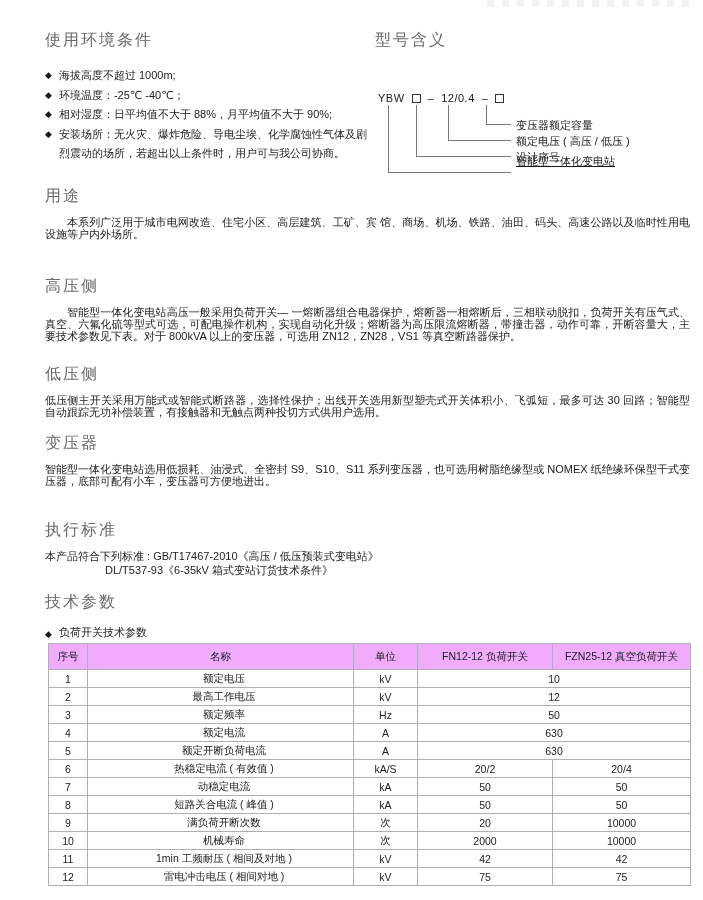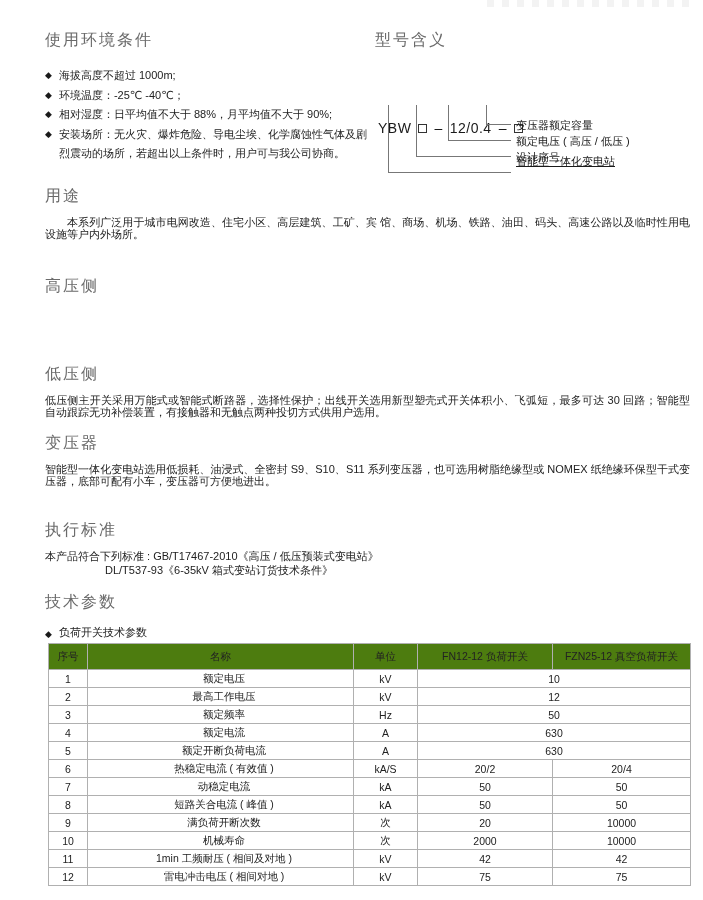--- a/index.html
+++ b/index.html
@@ -26,21 +26,21 @@
   }
   
   .env { position: absolute; left: 45px; top: 30px; width: 322px; }
   .env ul { list-style: none; margin-top: 15px; }
   .env li { display: flex; font-size: 11px; line-height: 19.5px; color: #222; }
   .marker { font-size: 9px; line-height: 19.5px; margin-right: 7px; color: #1a1a1a; flex: 0 0 auto; }
   .model { position: absolute; left: 375px; top: 30px; width: 322px; height: 165px; }
   .model-code {
     position: absolute; left: 3px; top: 62px;
     display: flex; align-items: center; gap: 7px;
-    font-size: 14px; color: #1a1a1a; letter-spacing: .5px; margin-top: 28px;
+    font-size: 11px; color: #1a1a1a; letter-spacing: .5px;
   }
   .code-box { width: 9px; height: 9px; border: 1px solid #333; background: #fff; display: inline-block; }
   .conn { position: absolute; border-left: 1px solid #777; border-bottom: 1px solid #777; }
   .conn-station  { left: 13px;  top: 75px; width: 123px; height: 68px; }
   .conn-serial   { left: 41px;  top: 75px; width: 95px;  height: 52px; }
   .conn-voltage  { left: 73px;  top: 75px; width: 63px;  height: 36px; }
   .conn-capacity { left: 111px; top: 75px; width: 25px;  height: 20px; }
   .model-label { position: absolute; left: 141px; font-size: 11px; color: #1a1a1a; white-space: nowrap; }
   .lbl-capacity { top: 88px; text-align: right; }
   .lbl-voltage  { top: 104px; }
@@ -64,21 +64,21 @@
     position: absolute; left: 3px; top: 51px;
     width: 642px; border-collapse: collapse; table-layout: fixed;
     font-size: 10.5px; color: #222;
   }
   table.params th, table.params td {
     border: 1px solid #b0b0b0;
     text-align: center; vertical-align: middle;
     height: 18px; padding: 1px 3px;
     font-weight: 400; overflow: hidden; white-space: nowrap;
   }
-  table.params thead th { background: #4d7c0f; height: 26px; }
+  table.params thead th { background: #f0abfc; height: 26px; }
   table.params td.c-name { text-align: center; padding-left: 10px; }
 </style>
 </head>
 <body>
 
 <div class="page">
 
   <div class="edge-artifact"></div>
 
   <section class="env">
@@ -123,20 +123,21 @@
     <div class="model-label lbl-station">智能型一体化变电站</div>
   </section>
 
   <section class="txt-sec sec-usage">
     <h2 class="sec-title">用途</h2>
     <p class="indent">本系列广泛用于城市电网改造、住宅小区、高层建筑、工矿、宾 馆、商场、机场、铁路、油田、码头、高速公路以及临时性用电设施等户内外场所。</p>
   </section>
 
   <section class="txt-sec sec-hv">
     <h2 class="sec-title">高压侧</h2>
+    <p class="indent">智能型一体化变电站高压一般采用负荷开关— 一熔断器组合电器保护，熔断器一相熔断后，三相联动脱扣，负荷开关有压气式、真空、六氟化硫等型式可选，可配电操作机构，实现自动化升级；熔断器为高压限流熔断器，带撞击器，动作可靠，开断容量大，主要技术参数见下表。对于 800kVA 以上的变压器，可选用 ZN12，ZN28，VS1 等真空断路器保护。</p>
   </section>
 
   <section class="txt-sec sec-lv">
     <h2 class="sec-title">低压侧</h2>
     <p>低压侧主开关采用万能式或智能式断路器，选择性保护；出线开关选用新型塑壳式开关体积小、飞弧短，最多可达 30 回路；智能型自动跟踪无功补偿装置，有接触器和无触点两种投切方式供用户选用。</p>
   </section>
 
   <section class="txt-sec sec-transformer">
     <h2 class="sec-title">变压器</h2>
     <p>智能型一体化变电站选用低损耗、油浸式、全密封 S9、S10、S11 系列变压器，也可选用树脂绝缘型或 NOMEX 纸绝缘环保型干式变压器，底部可配有小车，变压器可方便地进出。</p>

